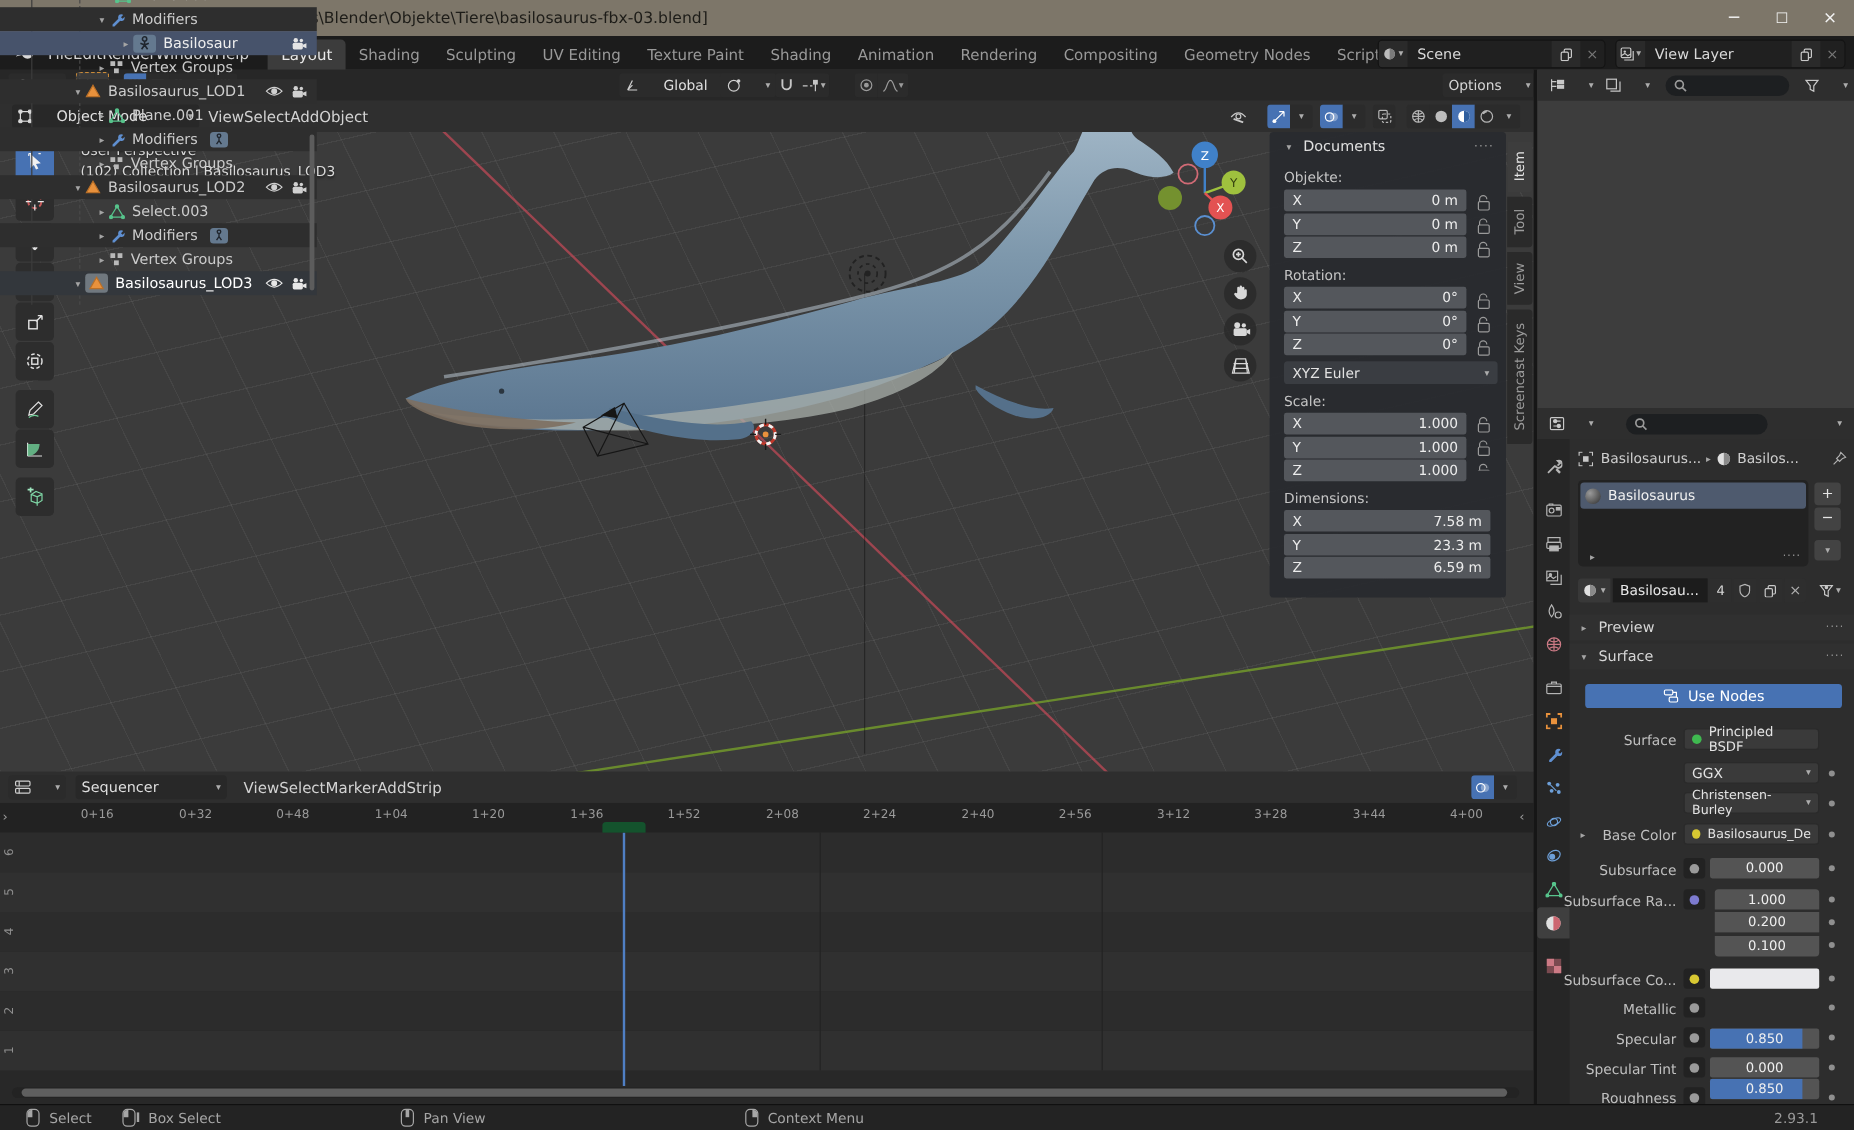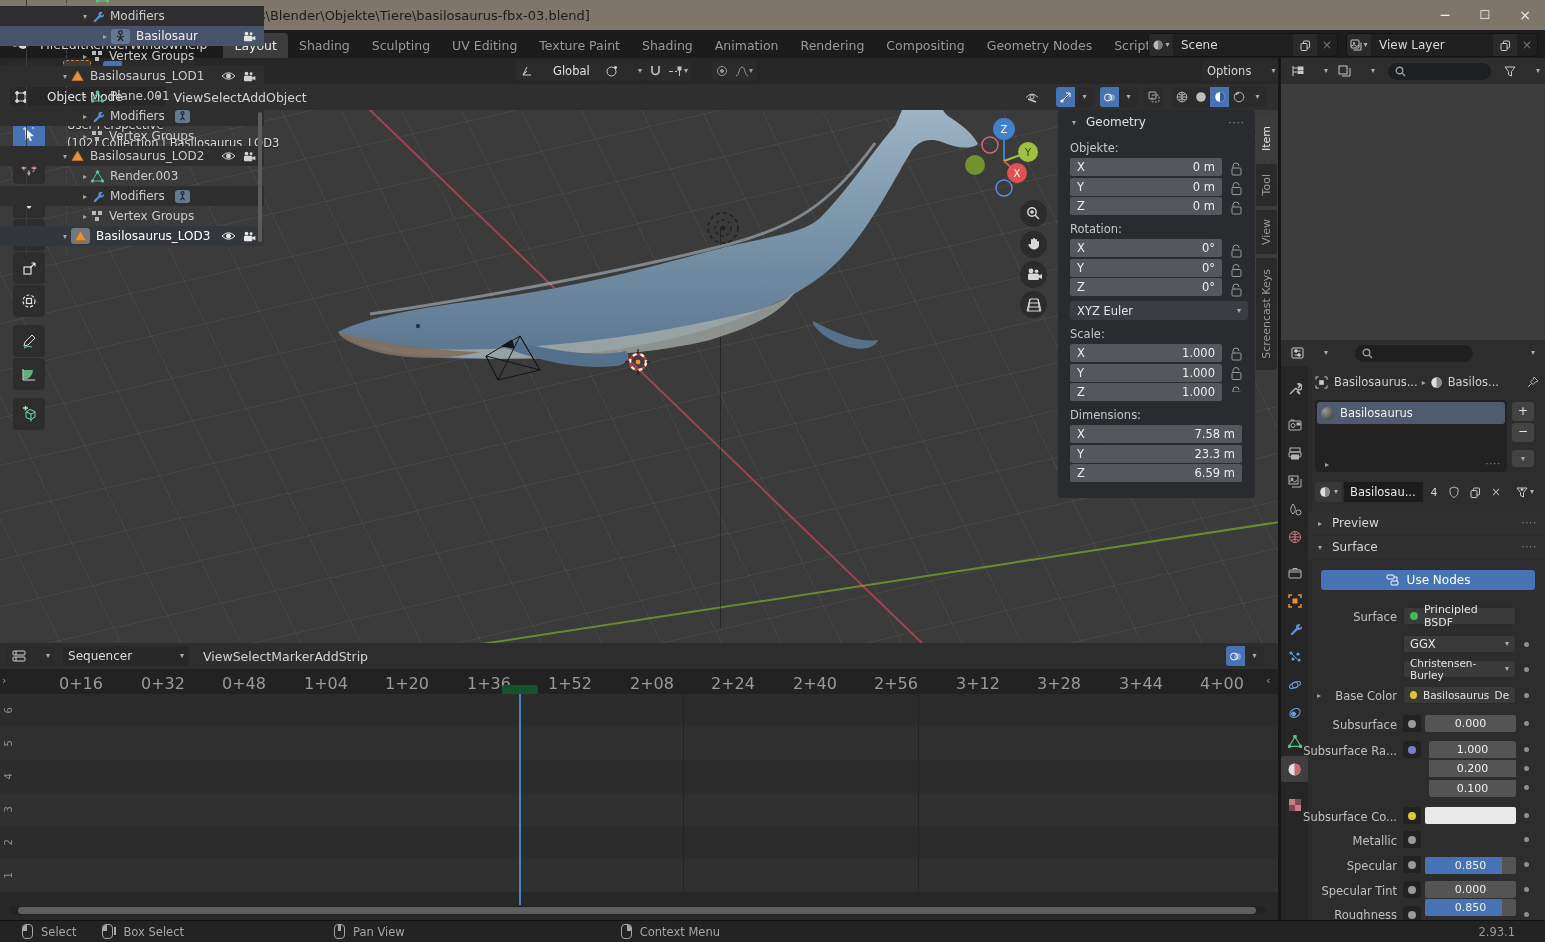--- a/index.html
+++ b/index.html
@@ -41,21 +41,21 @@
 .nlab{color:#c6c6c6;font-size:11.5px;margin:7px 0 3px 12px}
 .nfield{margin-left:12px;width:152px;height:18px;background:#54575c;border-radius:2px;display:flex;align-items:center;justify-content:space-between;padding:0 7px;box-sizing:border-box;color:#ececec;font-size:11.5px;margin-bottom:1.5px}
 .nfield.wide{width:172px}
 .ndrop{margin-left:12px;width:178px;height:19px;background:#3a3d42;border-radius:3px;display:flex;align-items:center;justify-content:space-between;padding:0 7px;box-sizing:border-box;color:#e2e2e2;font-size:11.5px}
 .ntab{position:absolute;left:1256px;width:21px;background:#2a2a2a;color:#9b9b9b;font-size:11px;display:flex;align-items:center;justify-content:center;border-radius:0 3px 3px 0}
 .ntab.on{background:#3d3d3d;color:#e4e4e4}
 .vert{writing-mode:vertical-rl;transform:rotate(180deg);white-space:nowrap}
 
 #seqhead{left:0;top:643px;width:1278px;height:26px;background:#2e2e2e;display:flex;align-items:center}
 #ruler{left:0;top:669px;width:1278px;height:25px;background:#222}
-.rlab{position:absolute;top:5px;width:54px;text-align:center;color:#9a9a9a;font-size:16px}
+.rlab{position:absolute;top:5px;width:54px;text-align:center;color:#9a9a9a;font-size:10px}
 #chans{left:0;top:694px;width:1278px;height:226px;background:#282828}
 .chrow{position:absolute;left:0;width:1278px;height:33px}
 .chnum{position:absolute;left:1px;width:14px;height:33px;display:flex;align-items:center;justify-content:center;color:#8f8f8f;font-size:10px}
 
 #outhead{left:1281px;top:58px;width:264px;height:26px;background:#2e2e2e;display:flex;align-items:center}
 #outliner{left:1281px;top:84px;width:264px;height:254px;background:#2b2b2b;overflow:hidden}
 .orow{position:absolute;left:0;width:264px;height:20px;display:flex;align-items:center;font-size:12px;color:#cccccc}
 .disc{font-size:8px;color:#a5a5a5;width:12px;text-align:center}
 .srch{background:#1d1f21;border-radius:9px;height:17px;display:flex;align-items:center;padding:0 7px;gap:5px}
 #props{left:1281px;top:340px;width:264px;height:580px;background:#2d2d2d}
@@ -485,21 +485,21 @@
     <div class="navbtn" style="top:181px">
         <svg width="16" height="14" viewBox="0 0 16 14" fill="none" stroke="#d8d8d8">
           <path d="M4 1 h8 l3 12 H1 Z M4 1 L2.5 13 M12 1 L13.5 13 M2 5 h12 M1.5 9 h13"></path>
         </svg>
       </div>
 
     <div id="npanel" class="abs" style="left:1058px;top:0">
       <div class="flex" style="height:24px;padding:0 10px;justify-content:space-between">
         <span class="flex" style="gap:6px">
             <span class="disc">▾</span>
-            <span style="color:#e0e0e0;font-size:12px">Geometry</span>
+            <span style="color:#e0e0e0;font-size:12px">Documents</span>
           </span>
         <span class="dim" style="font-size:10px;letter-spacing:1px">····</span>
       </div>
       <div class="nlab">Objekte:</div>
       <div class="nfield">
           <span>X</span>
           <span>0 m</span>
         </div>
       <div class="nfield">
           <span>Y</span>
@@ -817,21 +817,21 @@
         </svg>
     </div>
     <div class="orow" style="top:166px">
       <span class="disc" style="margin-left:79px">▸</span>
       <svg width="13" height="13" viewBox="0 0 13 13" fill="none" stroke="#57c48c">
           <path d="M6.5 2 L12 11 H1 Z"></path>
           <circle cx="6.5" cy="2" r="1.3" fill="#57c48c"></circle>
           <circle cx="1.5" cy="11" r="1.3" fill="#57c48c"></circle>
           <circle cx="11.5" cy="11" r="1.3" fill="#57c48c"></circle>
         </svg>
-      <span style="margin-left:6px">Render.003</span>
+      <span style="margin-left:6px">Select.003</span>
     </div>
     <div class="orow" style="top:186px;background:#2e2e2e">
       <span class="disc" style="margin-left:79px">▸</span>
       <svg width="13" height="13" viewBox="0 0 14 14" fill="#5f8fd0">
           <path d="M11 2a3 3 0 0 0-3 3c0 .4.1.8.2 1.1L3 11.3V13h1.7l5.2-5.2c.3.1.7.2 1.1.2a3 3 0 0 0 3-3c0-.3 0-.6-.1-.8l-1.9 1.9-1.4-1.4 1.9-1.9A3 3 0 0 0 11 2z"></path>
         </svg>
       <span style="margin-left:6px">Modifiers</span>
       <span style="width:15px;height:13px;background:#64798f;border-radius:3px;margin-left:10px;display:inline-flex;align-items:center;justify-content:center">
           <svg width="9" height="10" viewBox="0 0 11 12" fill="none" stroke="#20262e" stroke-width="1.4">
             <circle cx="5.5" cy="2.5" r="1.8"></circle>

